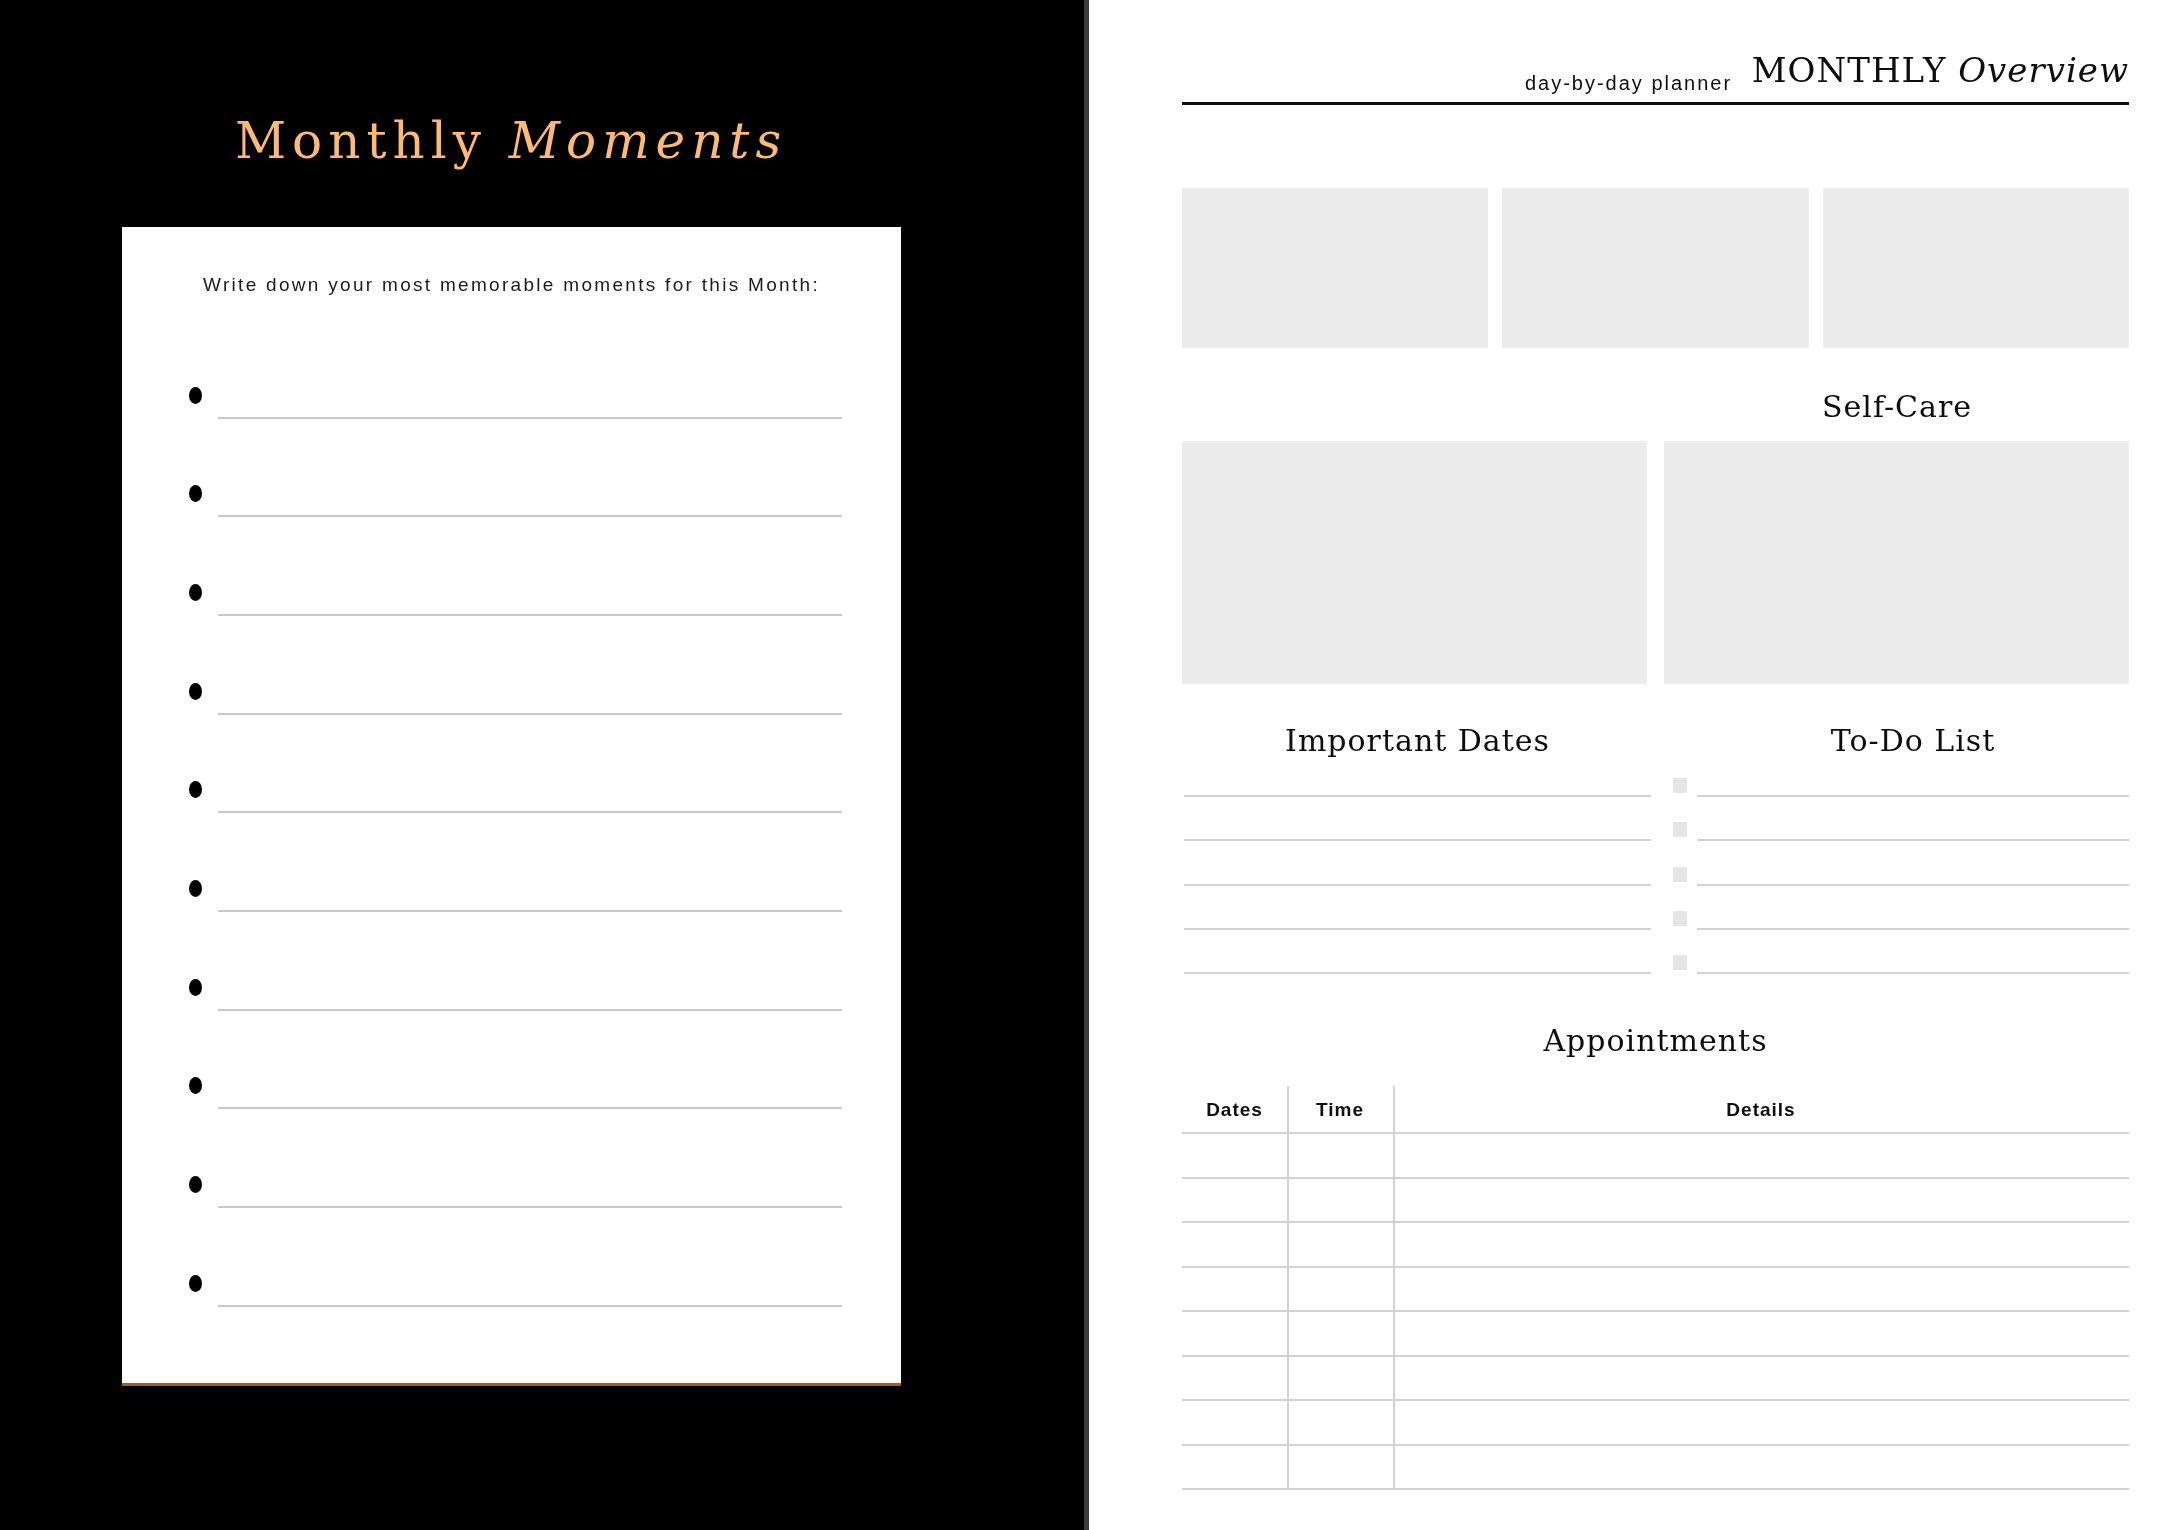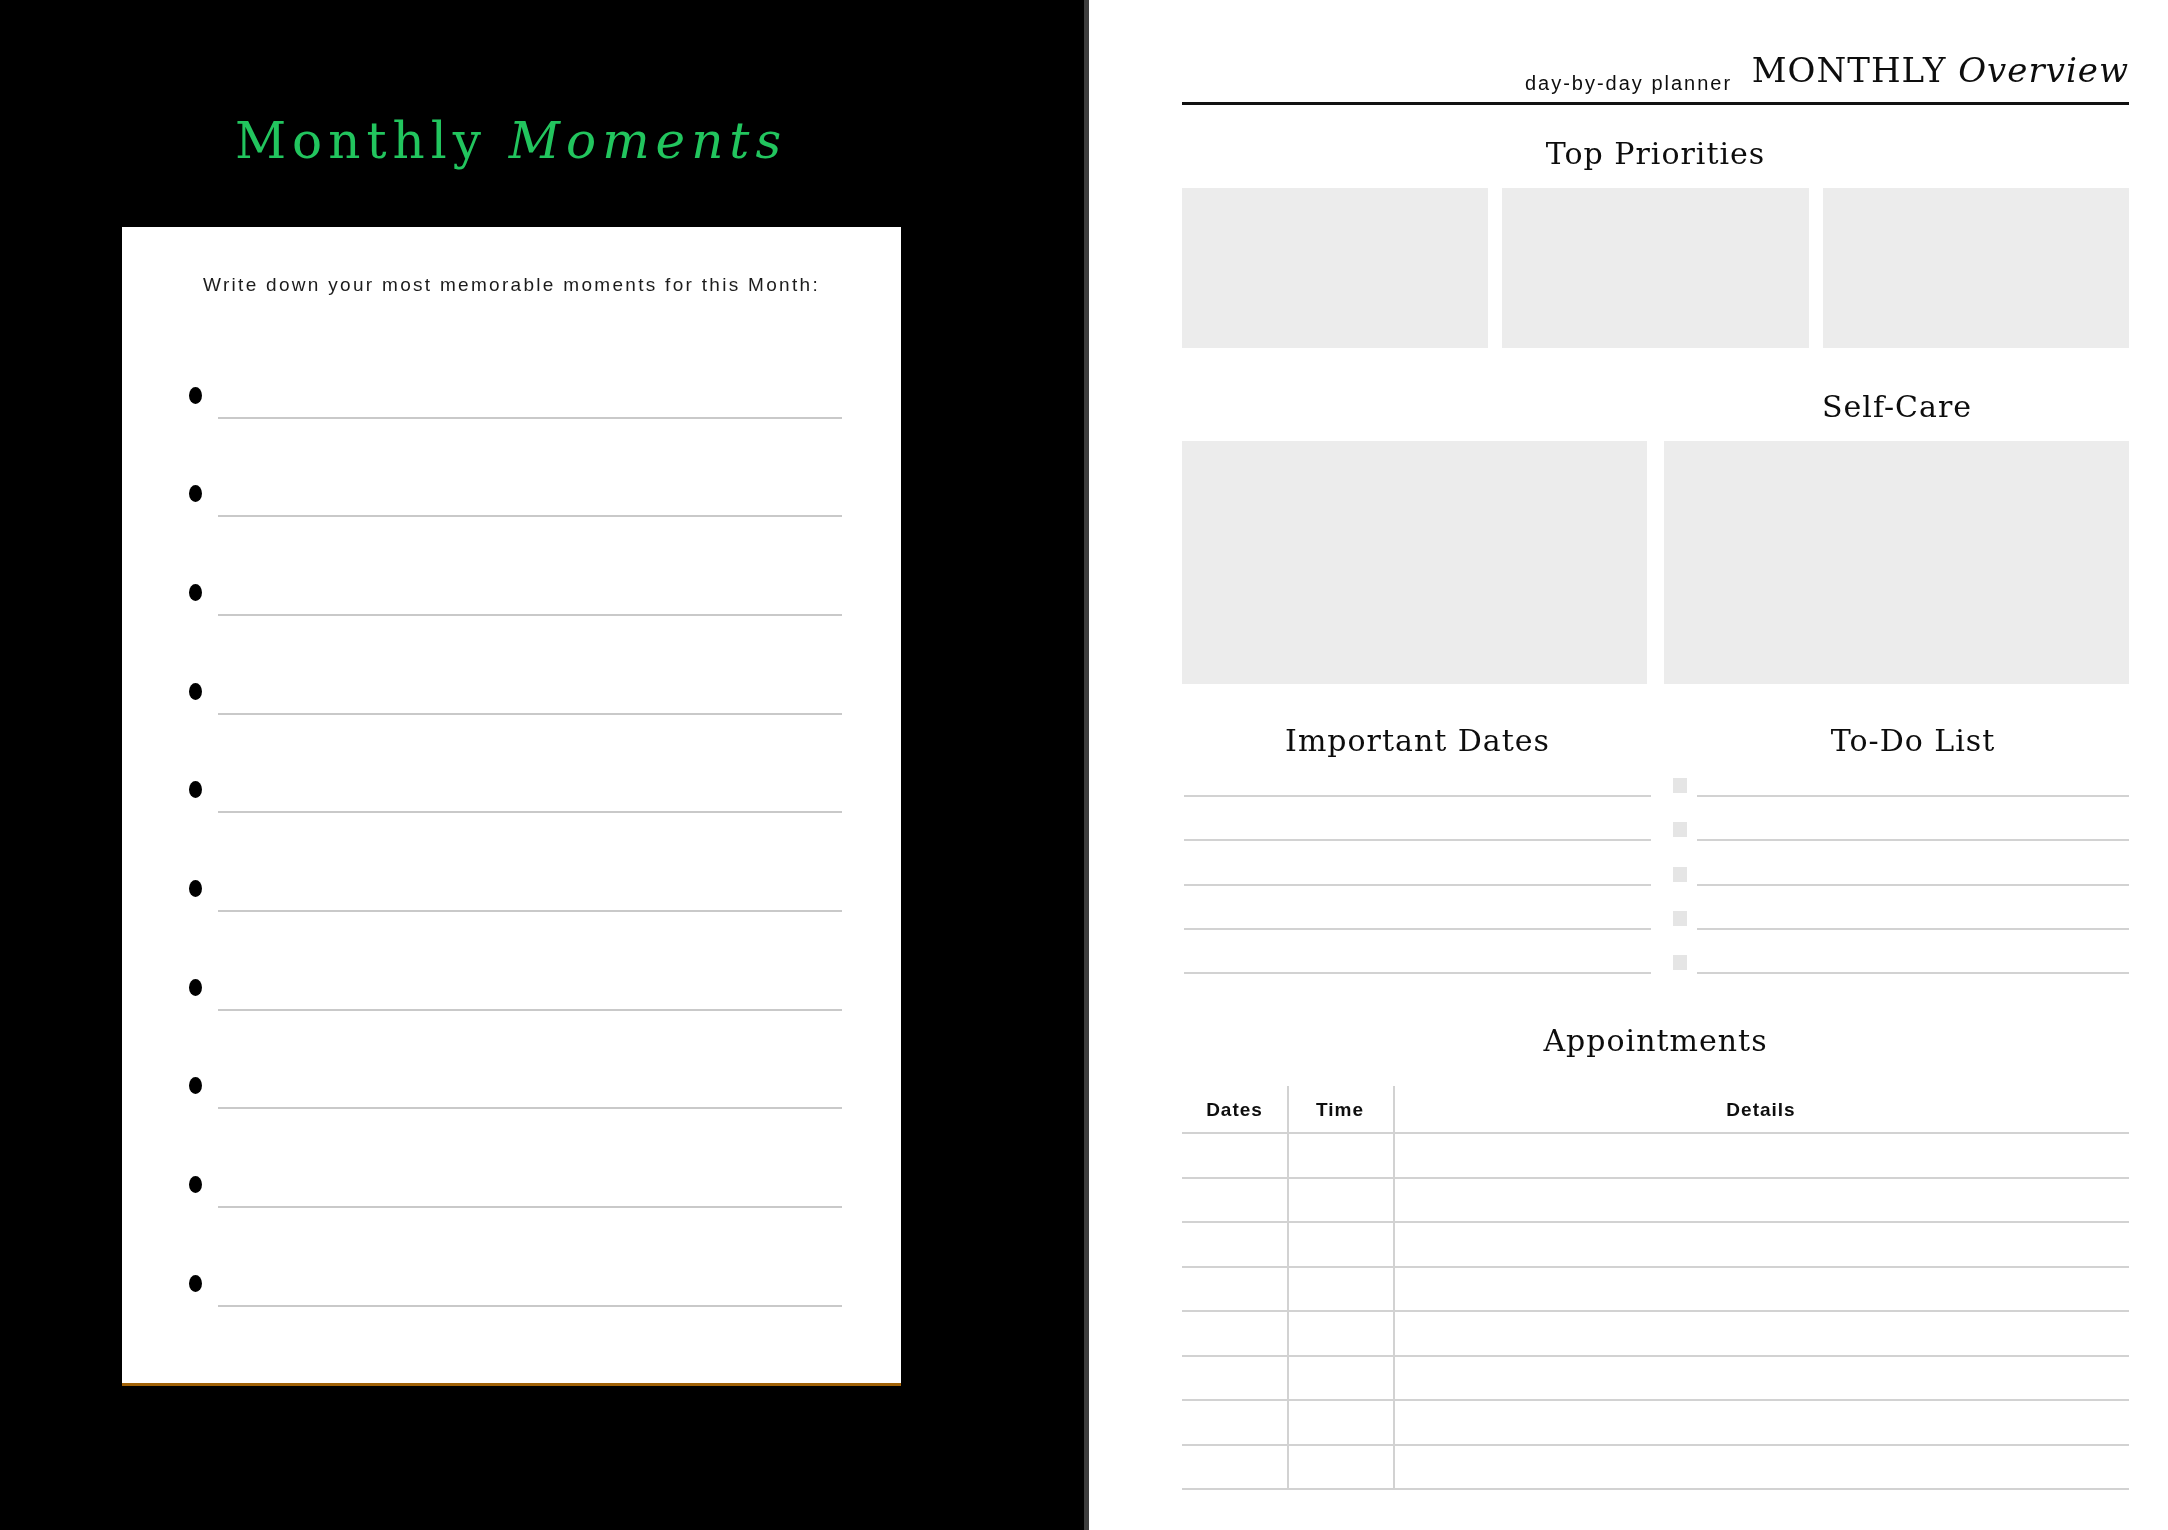--- a/index.html
+++ b/index.html
@@ -15,21 +15,21 @@
   body{
     width:2168px;height:1530px;position:relative;overflow:hidden;
     background:#ffffff;font-family:"Liberation Sans",sans-serif;color:var(--ink);
   }
 
   
   .page-left{position:absolute;left:0;top:0;width:1084px;height:1530px;background:var(--page-black);}
   .fold{position:absolute;left:1084px;top:0;width:5px;height:1530px;background:var(--fold-gray);}
   .mm-title{
     position:absolute;left:61px;top:116px;width:900px;margin:0;
-    text-align:center;color:#22c55e;font-family:"DejaVu Serif","Liberation Serif",serif;
+    text-align:center;color:#fdba74;font-family:"DejaVu Serif","Liberation Serif",serif;
     font-size:50px;font-weight:400;letter-spacing:6px;line-height:1;white-space:nowrap;
   }
   .mm-title em{font-style:italic;}
   .card{
     position:absolute;left:122px;top:227px;width:779px;height:1156px;
     background:#ffffff;border-bottom:3px solid #a16207;
   }
   .instruction{
     position:absolute;left:0;top:47px;width:779px;margin:0;text-align:center;
     font-size:19px;font-weight:500;letter-spacing:2.3px;color:#1c1c1c;line-height:1.2;
@@ -141,21 +141,20 @@
   </section>
 
   <div class="fold"></div>
 
   <section class="page-right">
 
     <div class="brand">day-by-day planner</div>
     <div class="overview-title"><span>MONTHLY</span> <em>Overview</em></div>
     <div class="rule"></div>
 
-    <h2 class="serif-h h-top-priorities">Top Priorities</h2>
     <div class="boxes-row" id="tp-boxes">
         <div class="ph-box"></div>
         <div class="ph-box"></div>
         <div class="ph-box"></div>
       </div>
 
     <h2 class="serif-h h-selfcare">Self-Care</h2>
     <div class="boxes-row" id="hs-boxes">
         <div class="ph-box"></div>
         <div class="ph-box"></div>

